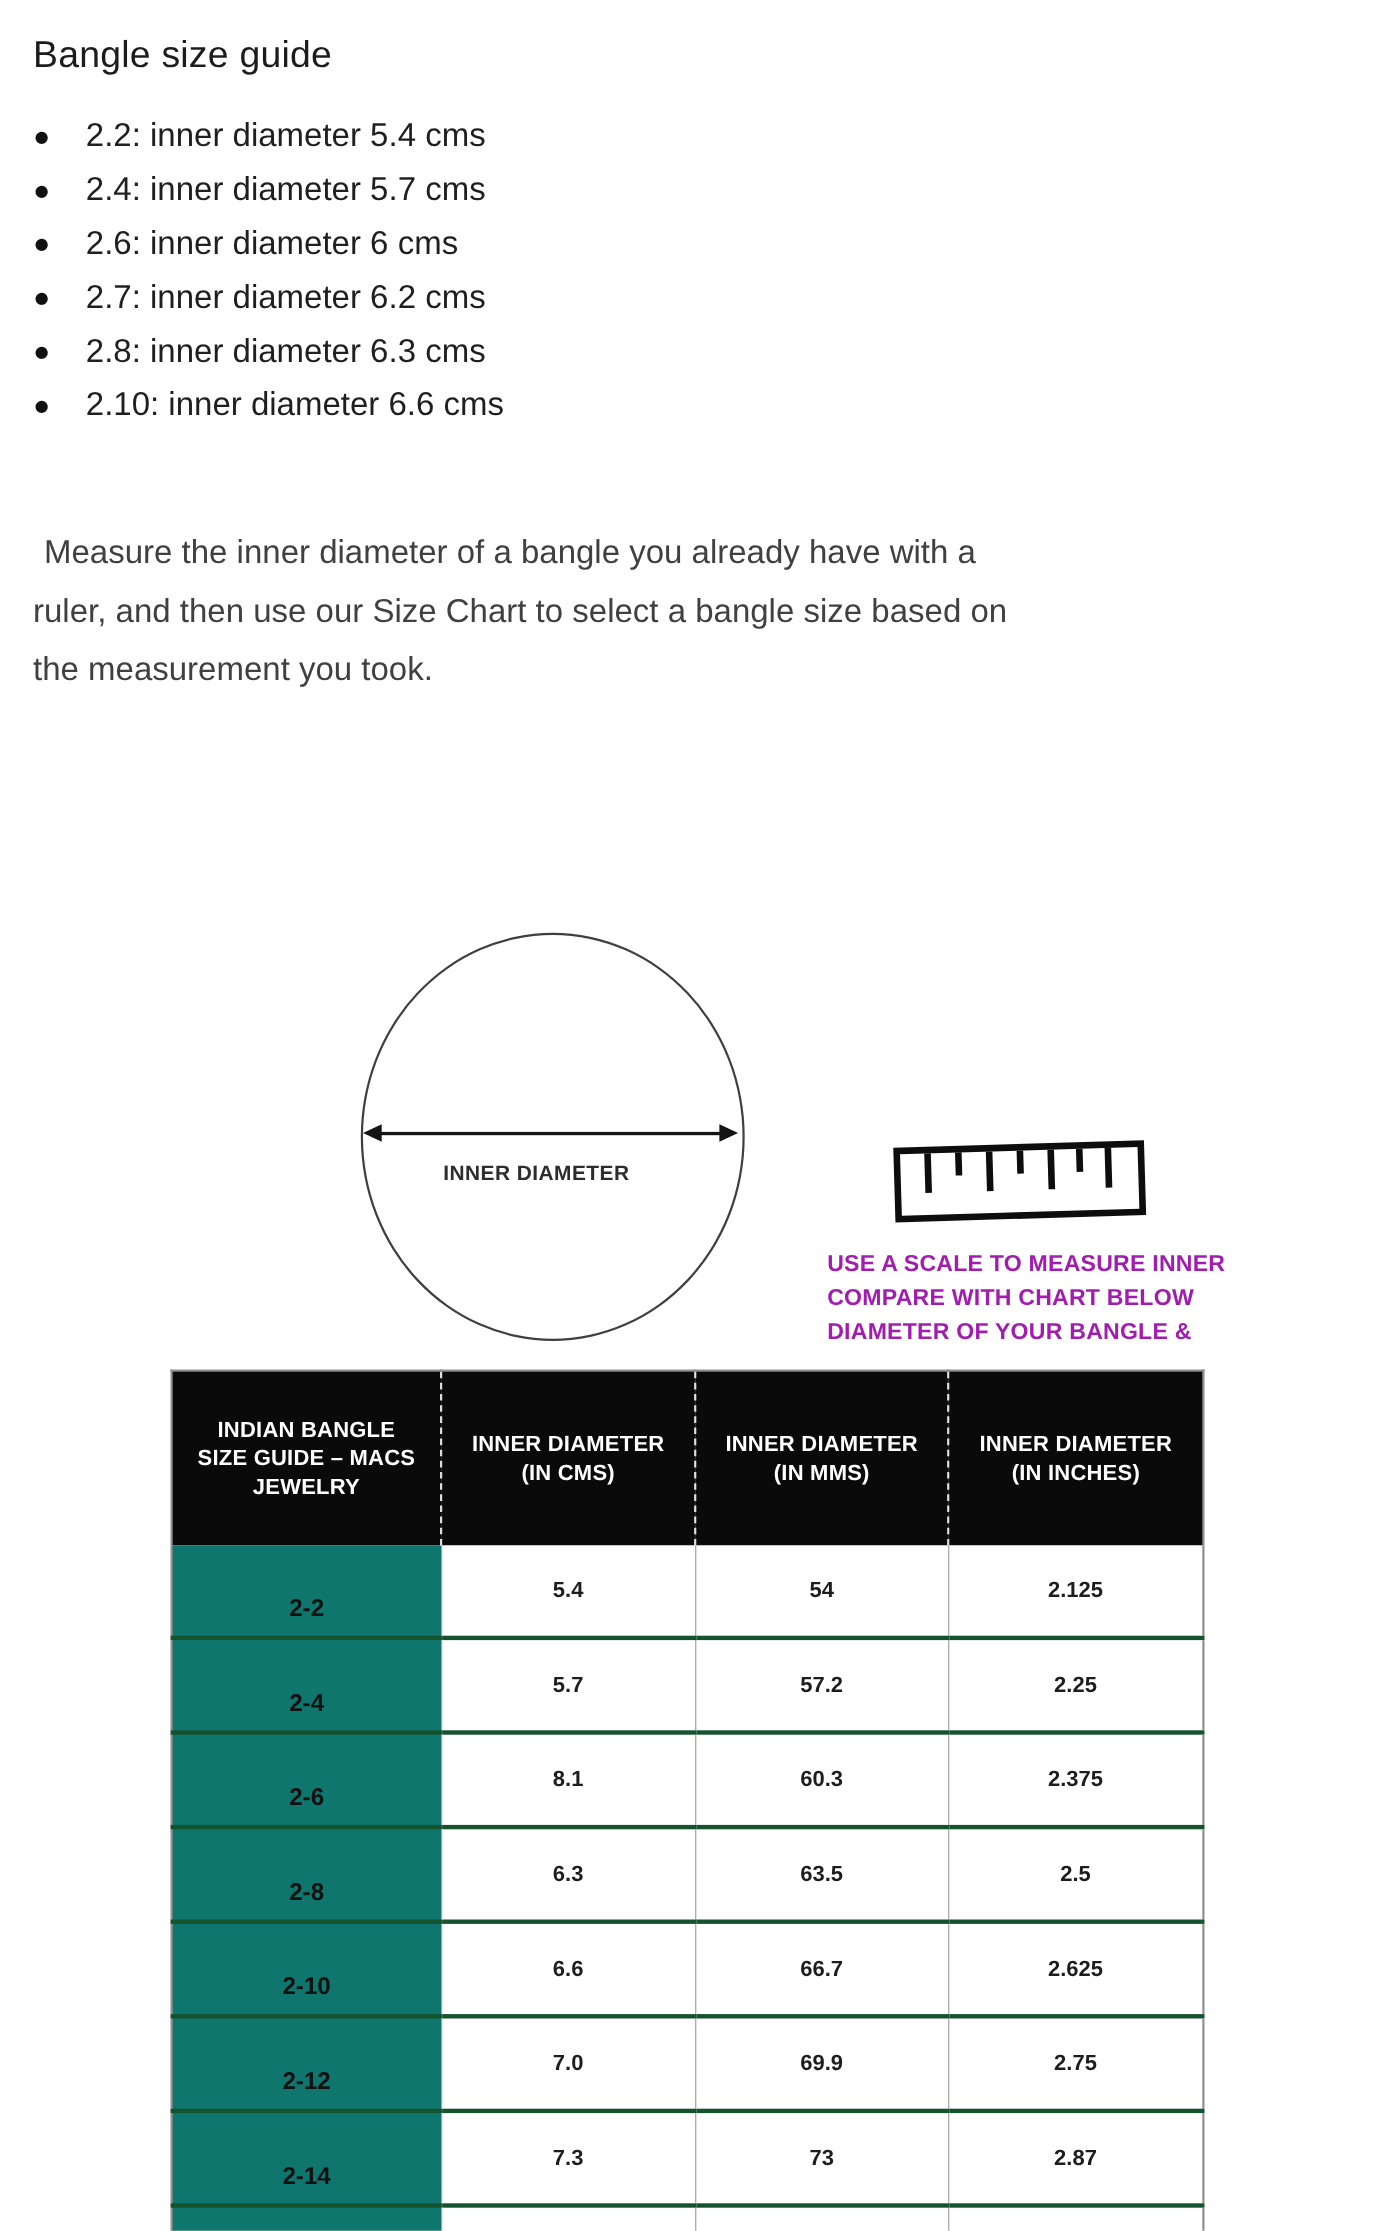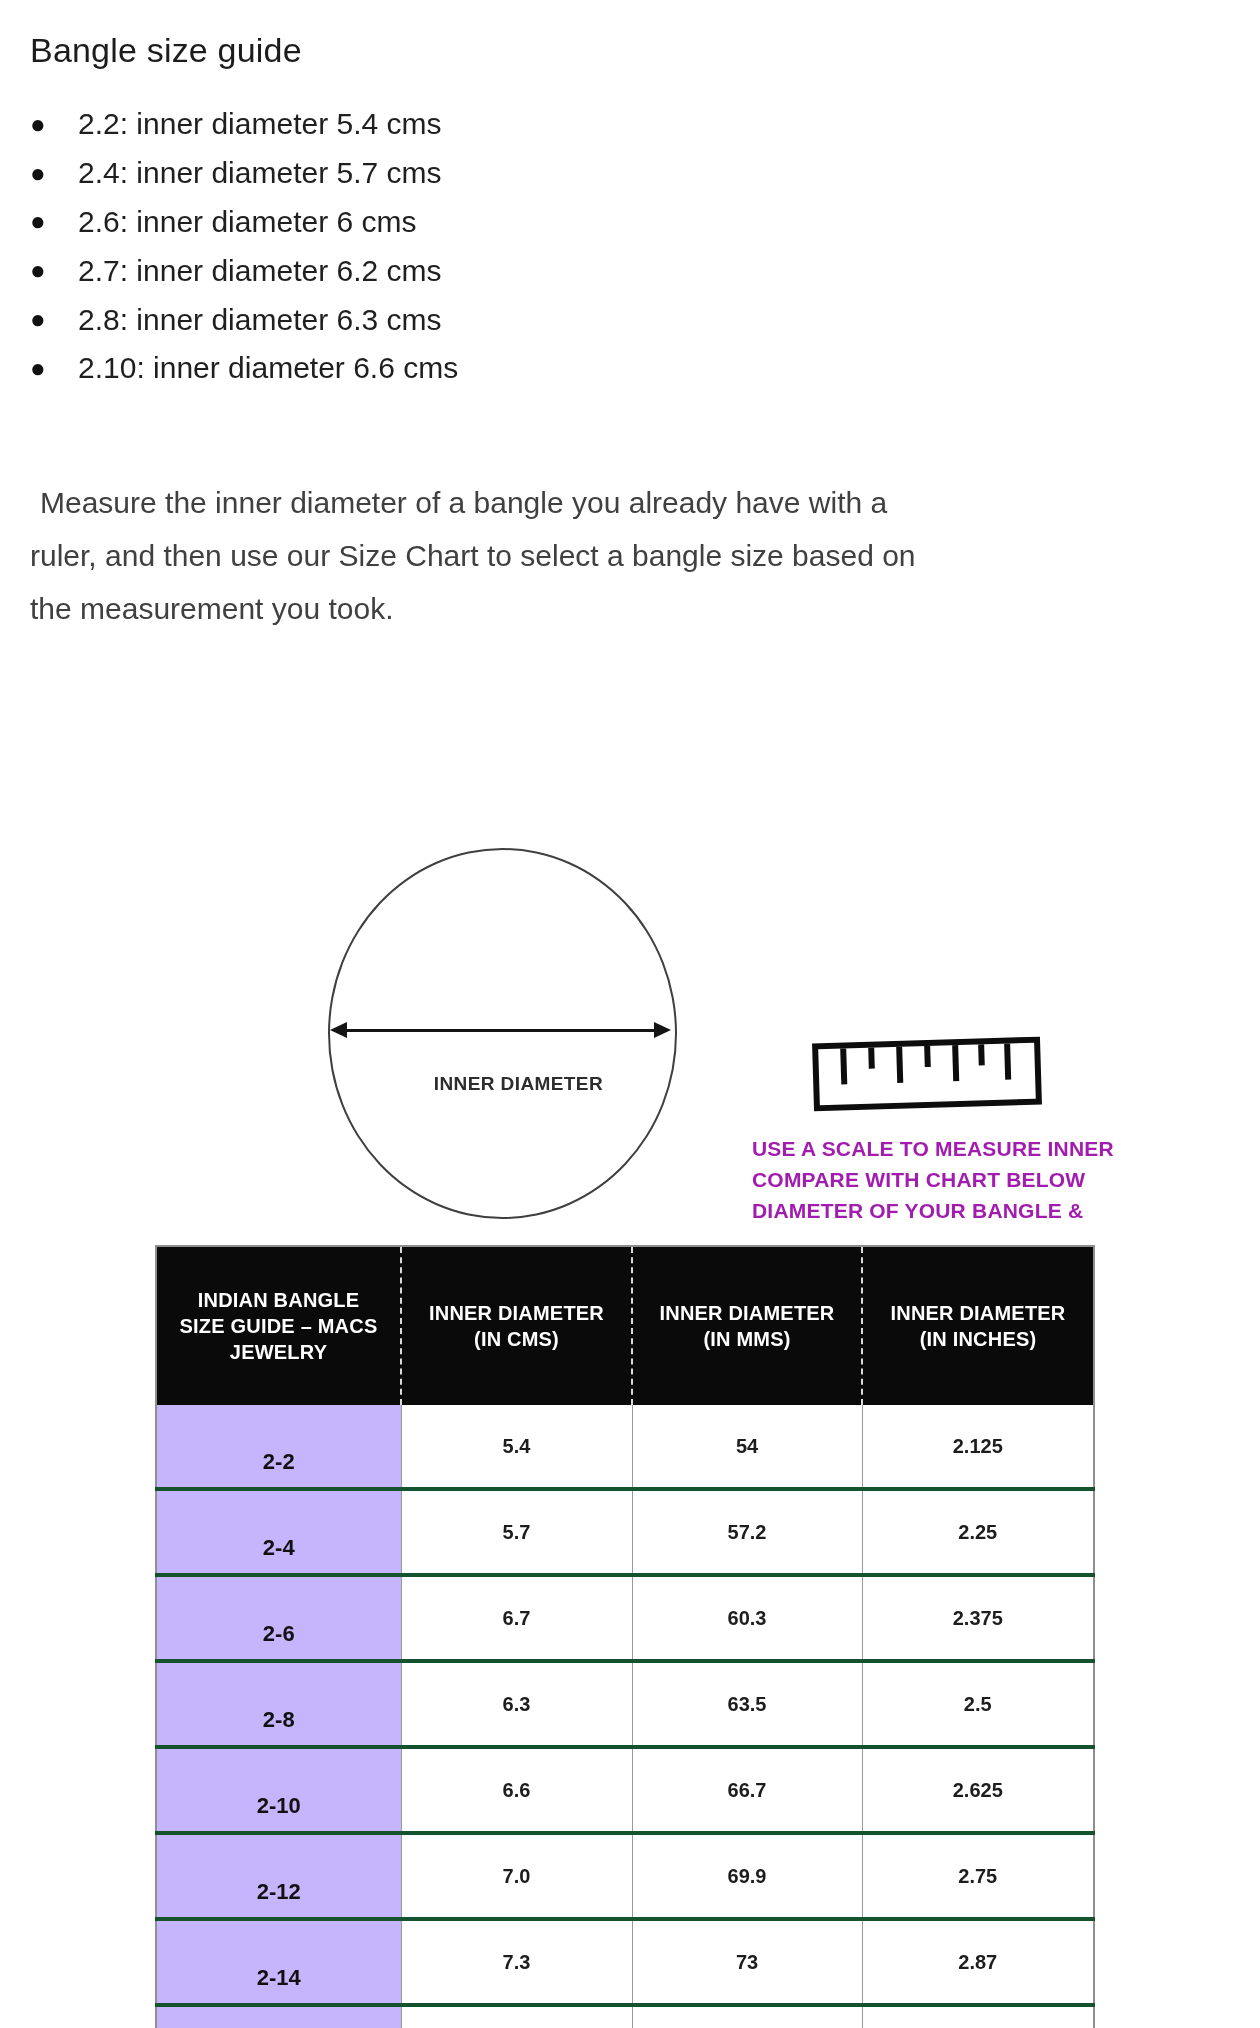--- a/index.html
+++ b/index.html
@@ -52,22 +52,22 @@
     width: 318px; height: 3px; background: #141414;
   }
   .arrow-head {
     position: absolute; width: 0; height: 0; top: 1022px;
     border-top: 8px solid transparent; border-bottom: 8px solid transparent;
   }
   .arrow-head.left  { left: 330px; border-right: 17px solid #141414; }
   .arrow-head.right { left: 654px; border-left: 17px solid #141414; }
   .circle-label {
     position: absolute; left: 403px; top: 1057px; width: 200px;
-    text-align: right; font-size: 19px; font-weight: 700;
-    letter-spacing: 0.4px; color: #2d2d2d; margin-top: 16px;
+    text-align: left; font-size: 19px; font-weight: 700;
+    letter-spacing: 0.4px; color: #2d2d2d;
   }
 
   
   .ruler {
     position: absolute; left: 813px; top: 1040px;
     width: 216px; height: 56px;
     border: 6px solid #0d0d0d; background: #fff;
     transform: rotate(-1.7deg);
   }
   .ruler .tick {
@@ -108,21 +108,21 @@
   .chart th.pad { padding: 0 24px; }
   .chart td {
     height: 69px; text-align: center; vertical-align: middle;
     background: #ffffff; font-weight: 700; font-size: 20px; color: #1d1d1d;
     border-top: 4px solid #14532d;
     border-left: 1px solid #9a9a9a;
   }
   .chart td:first-child { border-left: none; }
   .chart tbody tr:first-child td { border-top: none; }
   .chart td.size {
-    background: #c4b5fd; font-size: 22px; color: #111;
+    background: #0f766e; font-size: 22px; color: #111;
     padding-top: 32px; height: 49px;
   }
 </style>
 </head>
 <body>
 
 <div class="page">
 
   <h1 class="title">Bangle size guide</h1>
 
@@ -200,21 +200,21 @@
         <td>2.125</td>
       </tr>
       <tr>
         <td class="size">2-4</td>
         <td>5.7</td>
         <td>57.2</td>
         <td>2.25</td>
       </tr>
       <tr>
         <td class="size">2-6</td>
-        <td>6.7</td>
+        <td>8.1</td>
         <td>60.3</td>
         <td>2.375</td>
       </tr>
       <tr>
         <td class="size">2-8</td>
         <td>6.3</td>
         <td>63.5</td>
         <td>2.5</td>
       </tr>
       <tr>

